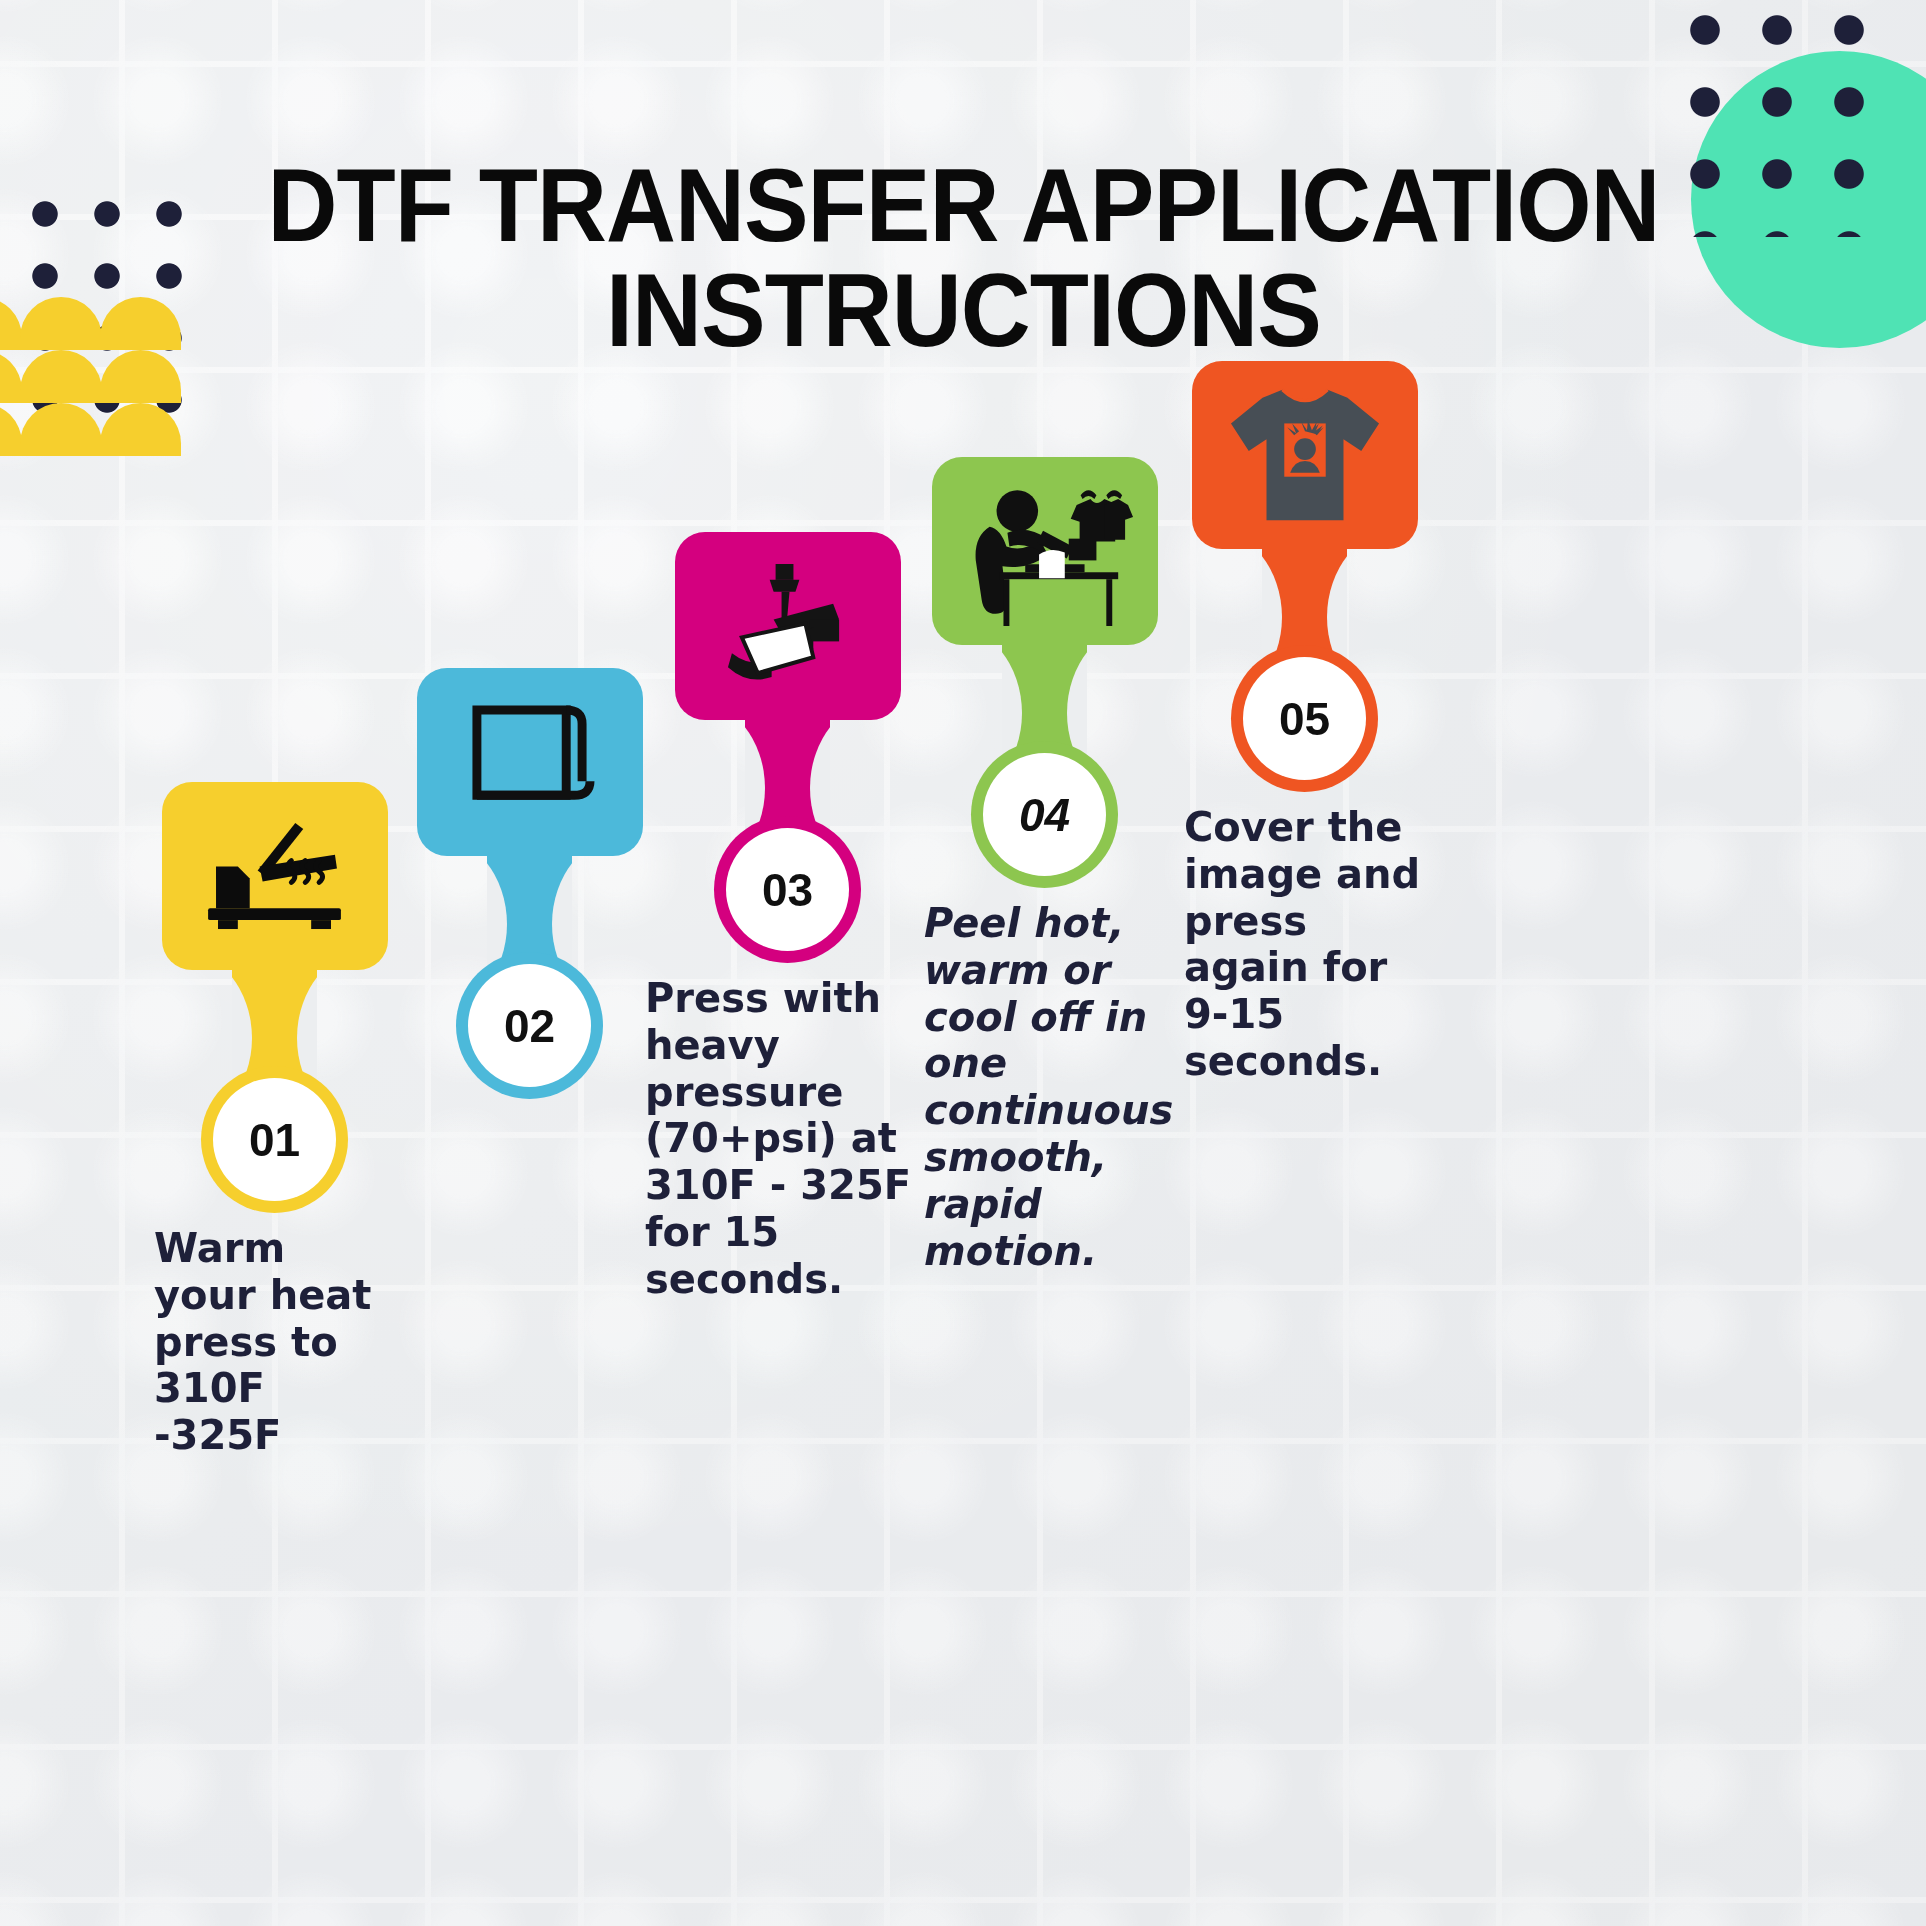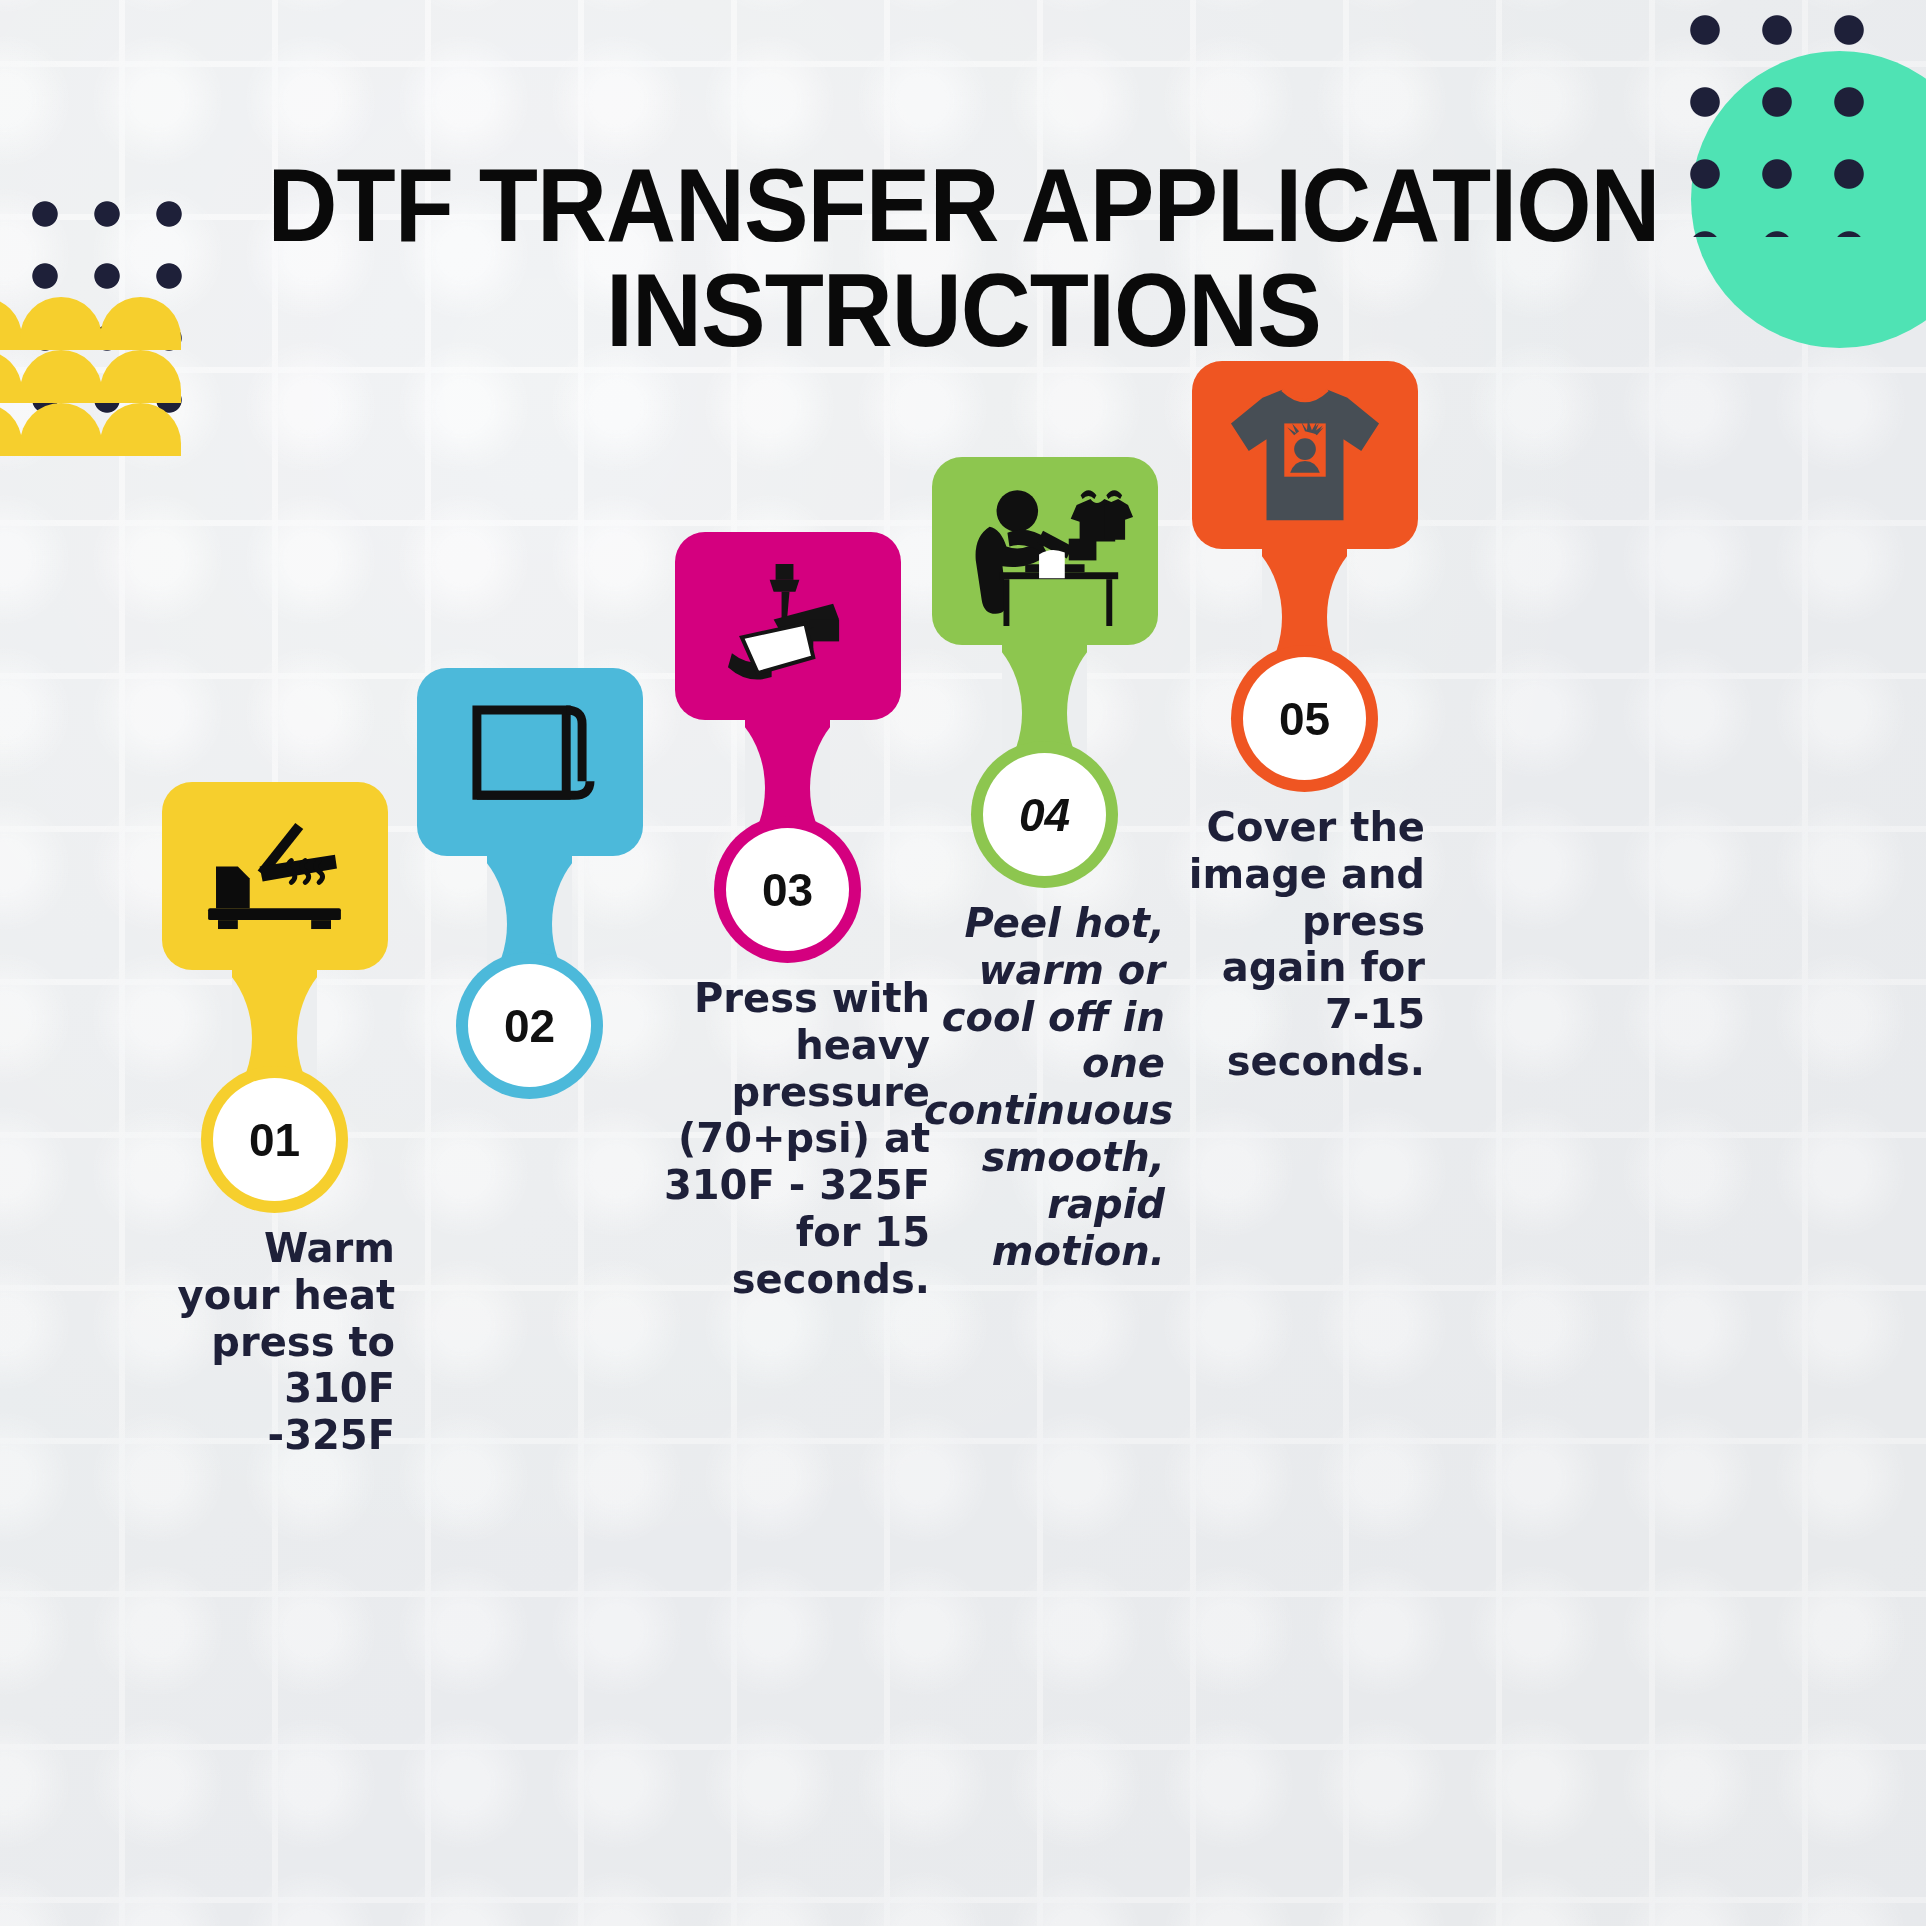--- a/index.html
+++ b/index.html
@@ -72,21 +72,21 @@
     line-height:1.02;
     letter-spacing:-1px;
     color:#0a0a0a;
     transform:scaleX(.94);
   }
   .title .t-line{ display:block; }
 
   
   #steps{ position:absolute; inset:0; z-index:4; }
 
-  .step{ position:absolute; width:297px; text-align:right; }
+  .step{ position:absolute; width:297px; text-align:left; }
   .step-1{ left:126px; top:782px; }
   .step-2{ left:381px; top:668px; }
   .step-3{ left:639px; top:532px; }
   .step-4{ left:896px; top:457px;font-style:italic; }
   .step-5{ left:1156px; top:361px; }
 
   .pin{ position:relative; width:297px; }
 
   .pin-card{
     position:relative;
@@ -317,17 +317,17 @@
       </div>
       <div class="pin-neck">
         <div class="n-fill" style="background:#ef5522"></div>
         <div class="n-cut n-left"></div>
         <div class="n-cut n-right"></div>
       </div>
       <div class="pin-badge" style="box-shadow:0 0 0 12px #ef5522">
         <span>05</span>
       </div>
     </div>
-    <p class="step-text">Cover the image and press again for 7-15 seconds.</p>
+    <p class="step-text">Cover the image and press again for 9-15 seconds.</p>
   </div>
 
 </div>
 
 
 </body></html>

